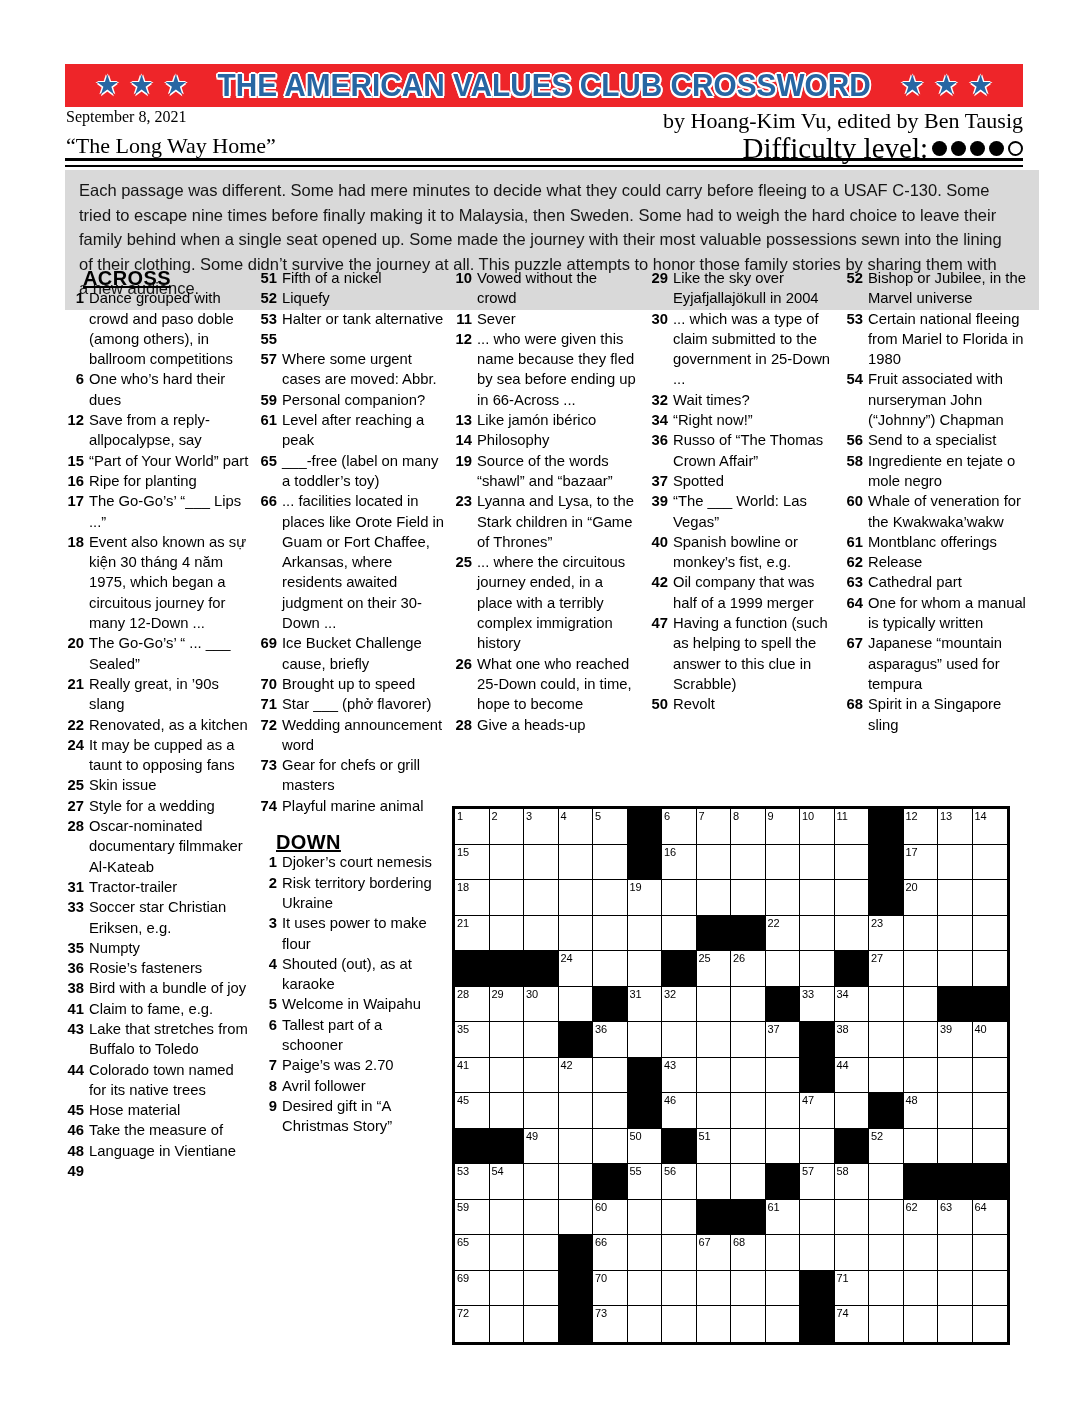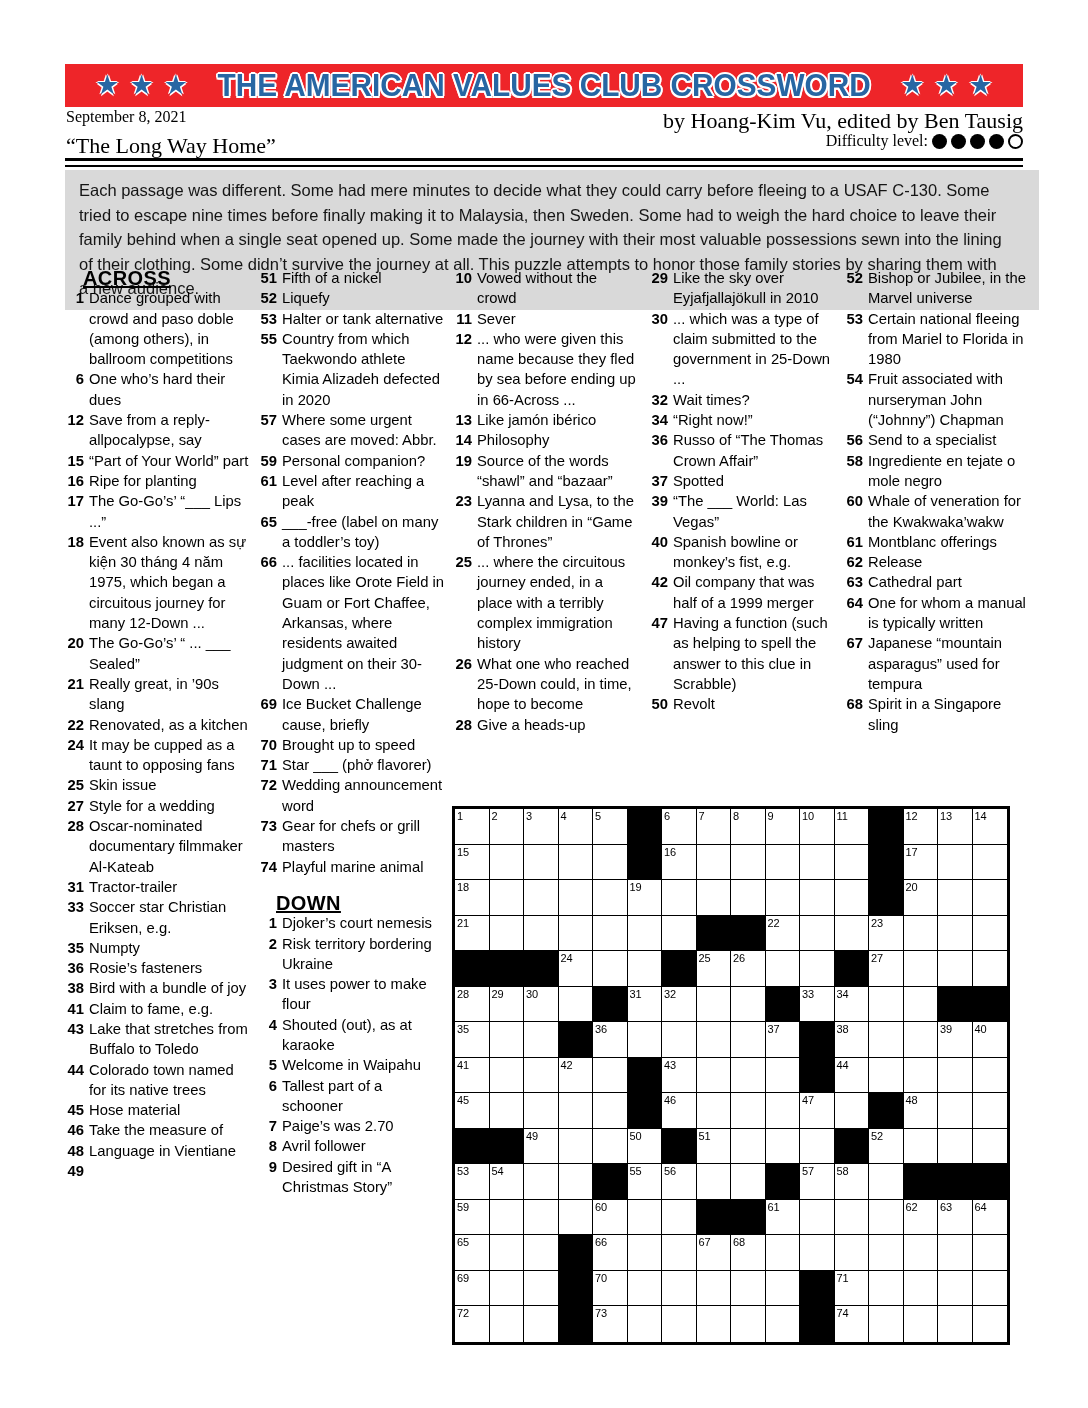--- a/index.html
+++ b/index.html
@@ -21,21 +21,21 @@
   .star-group{display:flex;gap:10px;}
   .star{
     font-size:27px;line-height:27px;
     text-shadow:-1.5px 0 #fff,1.5px 0 #fff,0 -1.5px #fff,0 1.5px #fff;
   }
   
   .serif{font-family:"Liberation Serif", serif;}
   .date-line{position:absolute;left:66px;top:108px;font-size:16px;}
   .puzzle-title{position:absolute;left:66px;top:133px;font-size:22px;}
   .byline{position:absolute;right:65px;top:108px;font-size:22px;}
-  .difficulty{position:absolute;right:65px;top:132px;font-size:16px;display:flex;align-items:center;}
+  .difficulty{position:absolute;right:65px;top:132px;font-size:29px;display:flex;align-items:center;}
   .dot{width:15px;height:15px;border-radius:50%;background:#000;display:inline-block;margin-left:4px;flex:none;}
   .dot.open{background:#fff;border:2px solid #000;width:11px;height:11px;}
   .rule{position:absolute;left:65px;top:158px;width:958px;height:4px;
         border-top:3px solid #000;border-bottom:2px solid #000;}
   
   .intro{
     position:absolute;left:65px;top:170px;width:930px;background:#D9D9D9;
     padding:8px 30px 9px 14px;font-size:16.5px;line-height:24.6px;color:#151515;
   }
   
@@ -206,21 +206,20 @@
     <div class="clue">
       <span class="cnum">52</span>
       <span class="ctext">Liquefy</span>
     </div>
     <div class="clue">
       <span class="cnum">53</span>
       <span class="ctext">Halter or tank alternative</span>
     </div>
     <div class="clue">
       <span class="cnum">55</span>
-      <span class="ctext">Country from which Taekwondo athlete Kimia Alizadeh defected in 2020</span>
     </div>
     <div class="clue">
       <span class="cnum">57</span>
       <span class="ctext">Where some urgent cases are moved: Abbr.</span>
     </div>
     <div class="clue">
       <span class="cnum">59</span>
       <span class="ctext">Personal companion?</span>
     </div>
     <div class="clue">
@@ -335,21 +334,21 @@
       <span class="ctext">What one who reached 25-Down could, in time, hope to become</span>
     </div>
     <div class="clue">
       <span class="cnum">28</span>
       <span class="ctext">Give a heads-up</span>
     </div>
   </div>
 <div class="clue-col" id="col4">
     <div class="clue">
       <span class="cnum">29</span>
-      <span class="ctext">Like the sky over Eyjafjallajökull in 2010</span>
+      <span class="ctext">Like the sky over Eyjafjallajökull in 2004</span>
     </div>
     <div class="clue">
       <span class="cnum">30</span>
       <span class="ctext">... which was a type of claim submitted to the government in 25-Down ...</span>
     </div>
     <div class="clue">
       <span class="cnum">32</span>
       <span class="ctext">Wait times?</span>
     </div>
     <div class="clue">

